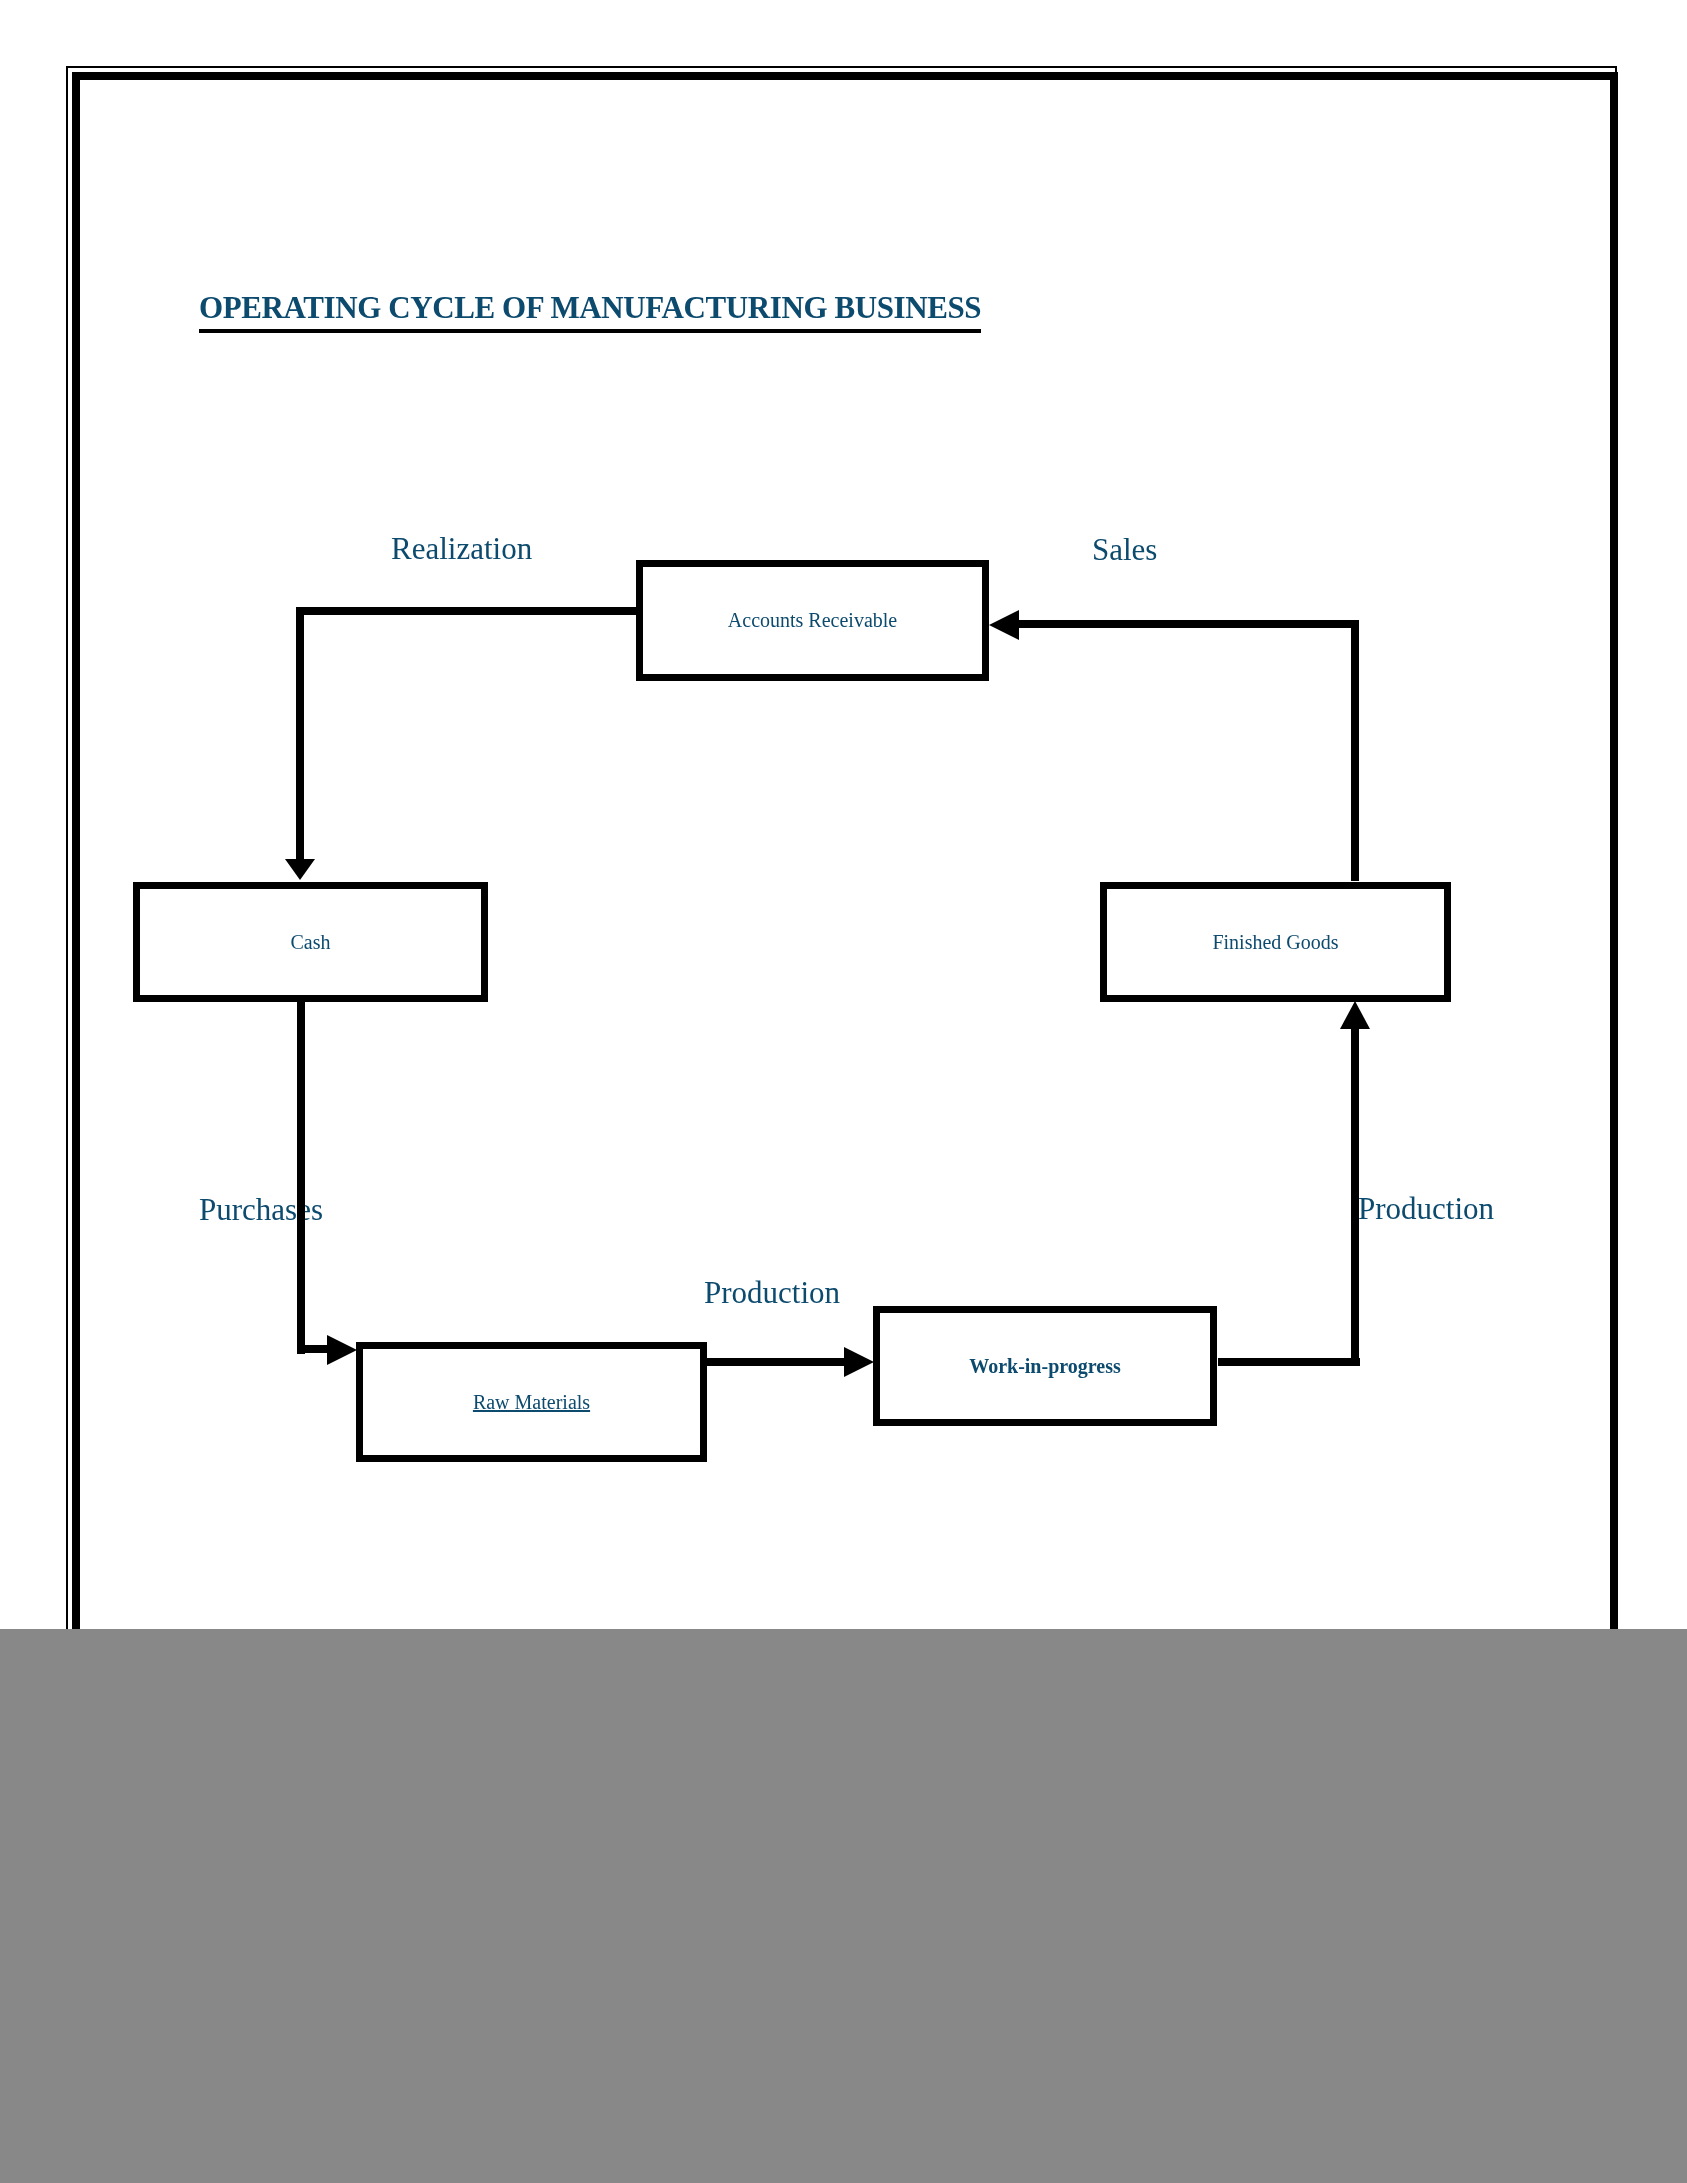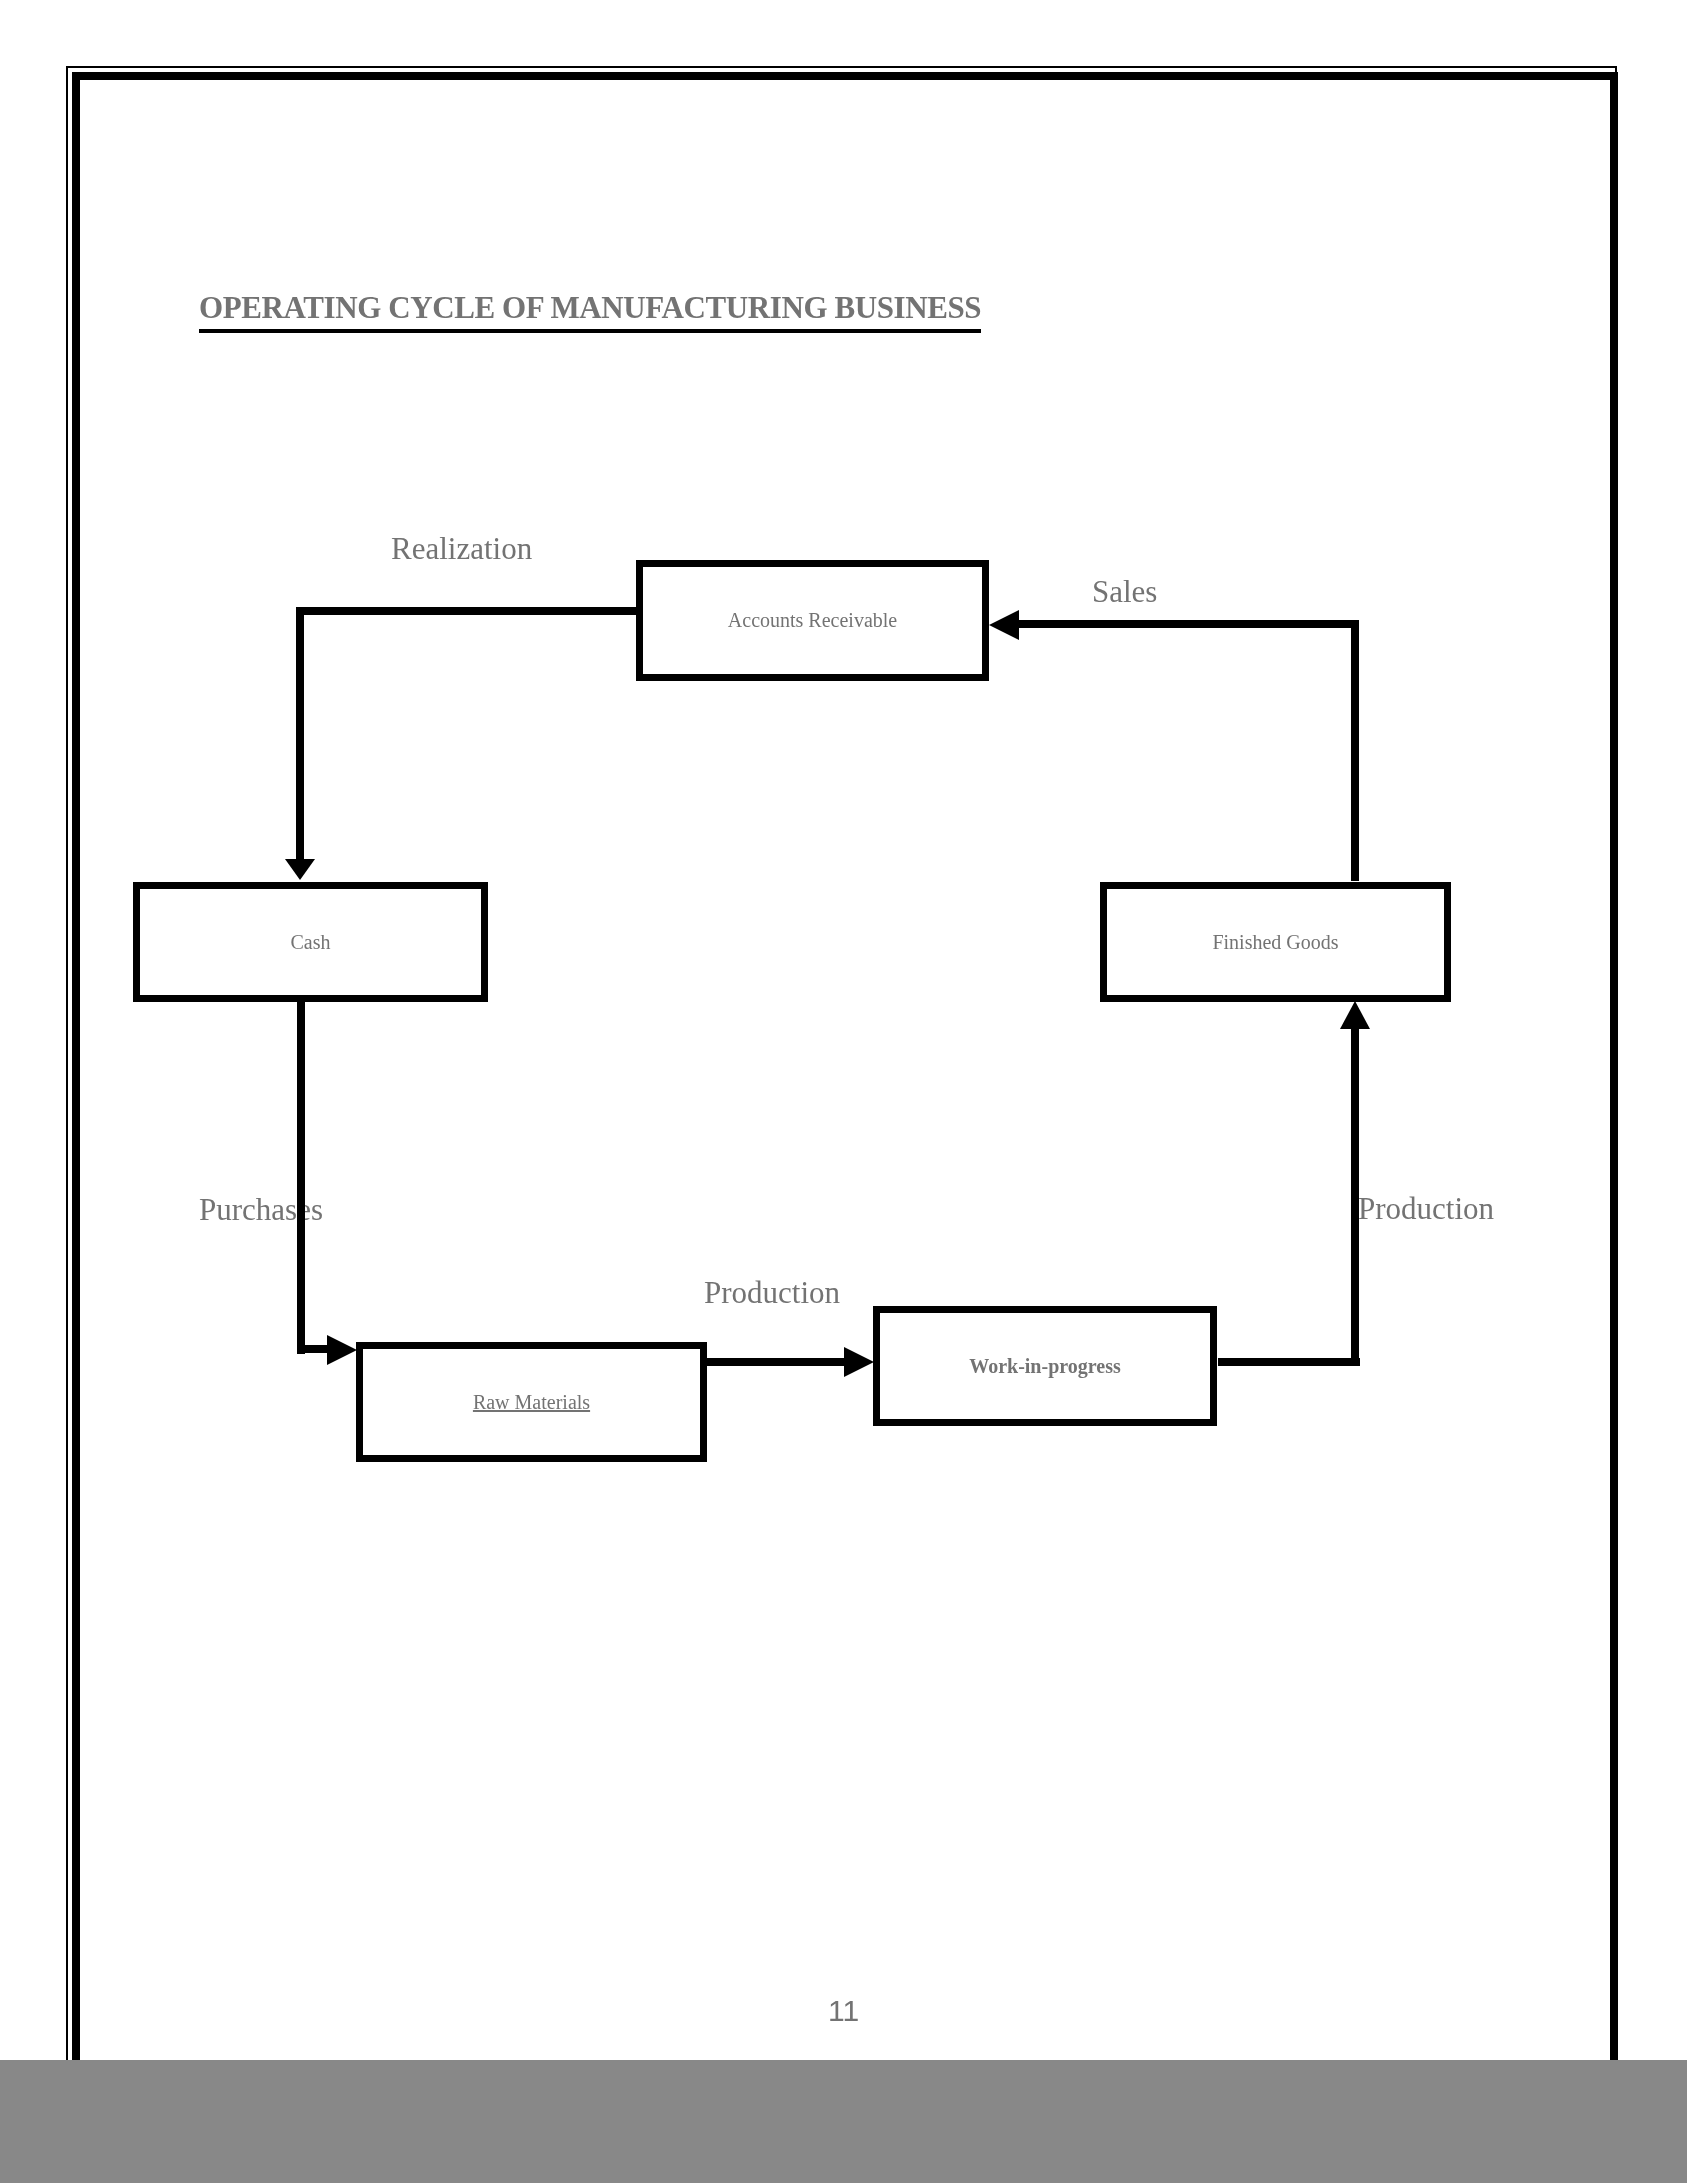--- a/index.html
+++ b/index.html
@@ -1,22 +1,22 @@
 <!DOCTYPE html>
 <html style="font-size:13px"><head>
 <meta charset="utf-8">
 <style>
   html, body { margin: 0; padding: 0; background: #888; }
   .page {
     position: relative;
     width: 1687px;
-    height: 2060px;
+    height: 1629px;
     background: #ffffff;
     font-family: "Liberation Serif", serif;
-    color: #737373;
+    color: #0c4a6e;
     overflow: hidden;
   }
   
   .frame-outer {
     position: absolute;
     left: 66px; top: 66px;
     width: 1551px; height: 2047px;
     border: 2.5px solid #000;
     box-sizing: border-box;
   }
@@ -56,21 +56,21 @@
   .node-rm  { left: 356px;  top: 1342px; width: 351px; height: 120px; text-decoration: underline; }
   .node-wip { left: 873px; top: 1306px; width: 344px; height: 120px; font-weight: bold; }
 
   .edge-label {
     position: absolute;
     font-size: 31px;
     white-space: nowrap;
     z-index: 2;
   }
   .lbl-realization      { left: 391px;  top: 531px;  }
-  .lbl-sales            { left: 1092px; top: 532px; margin-top: 42px;  }
+  .lbl-sales            { left: 1092px; top: 532px;  }
   .lbl-purchases        { left: 199px;  top: 1192px; }
   .lbl-production-right { left: 1358px; top: 1191px; }
   .lbl-production-bottom{ left: 704px;  top: 1275px; }
 
   .line {
     position: absolute;
     background: #000;
     z-index: 3;
   }
   .arrowhead {

